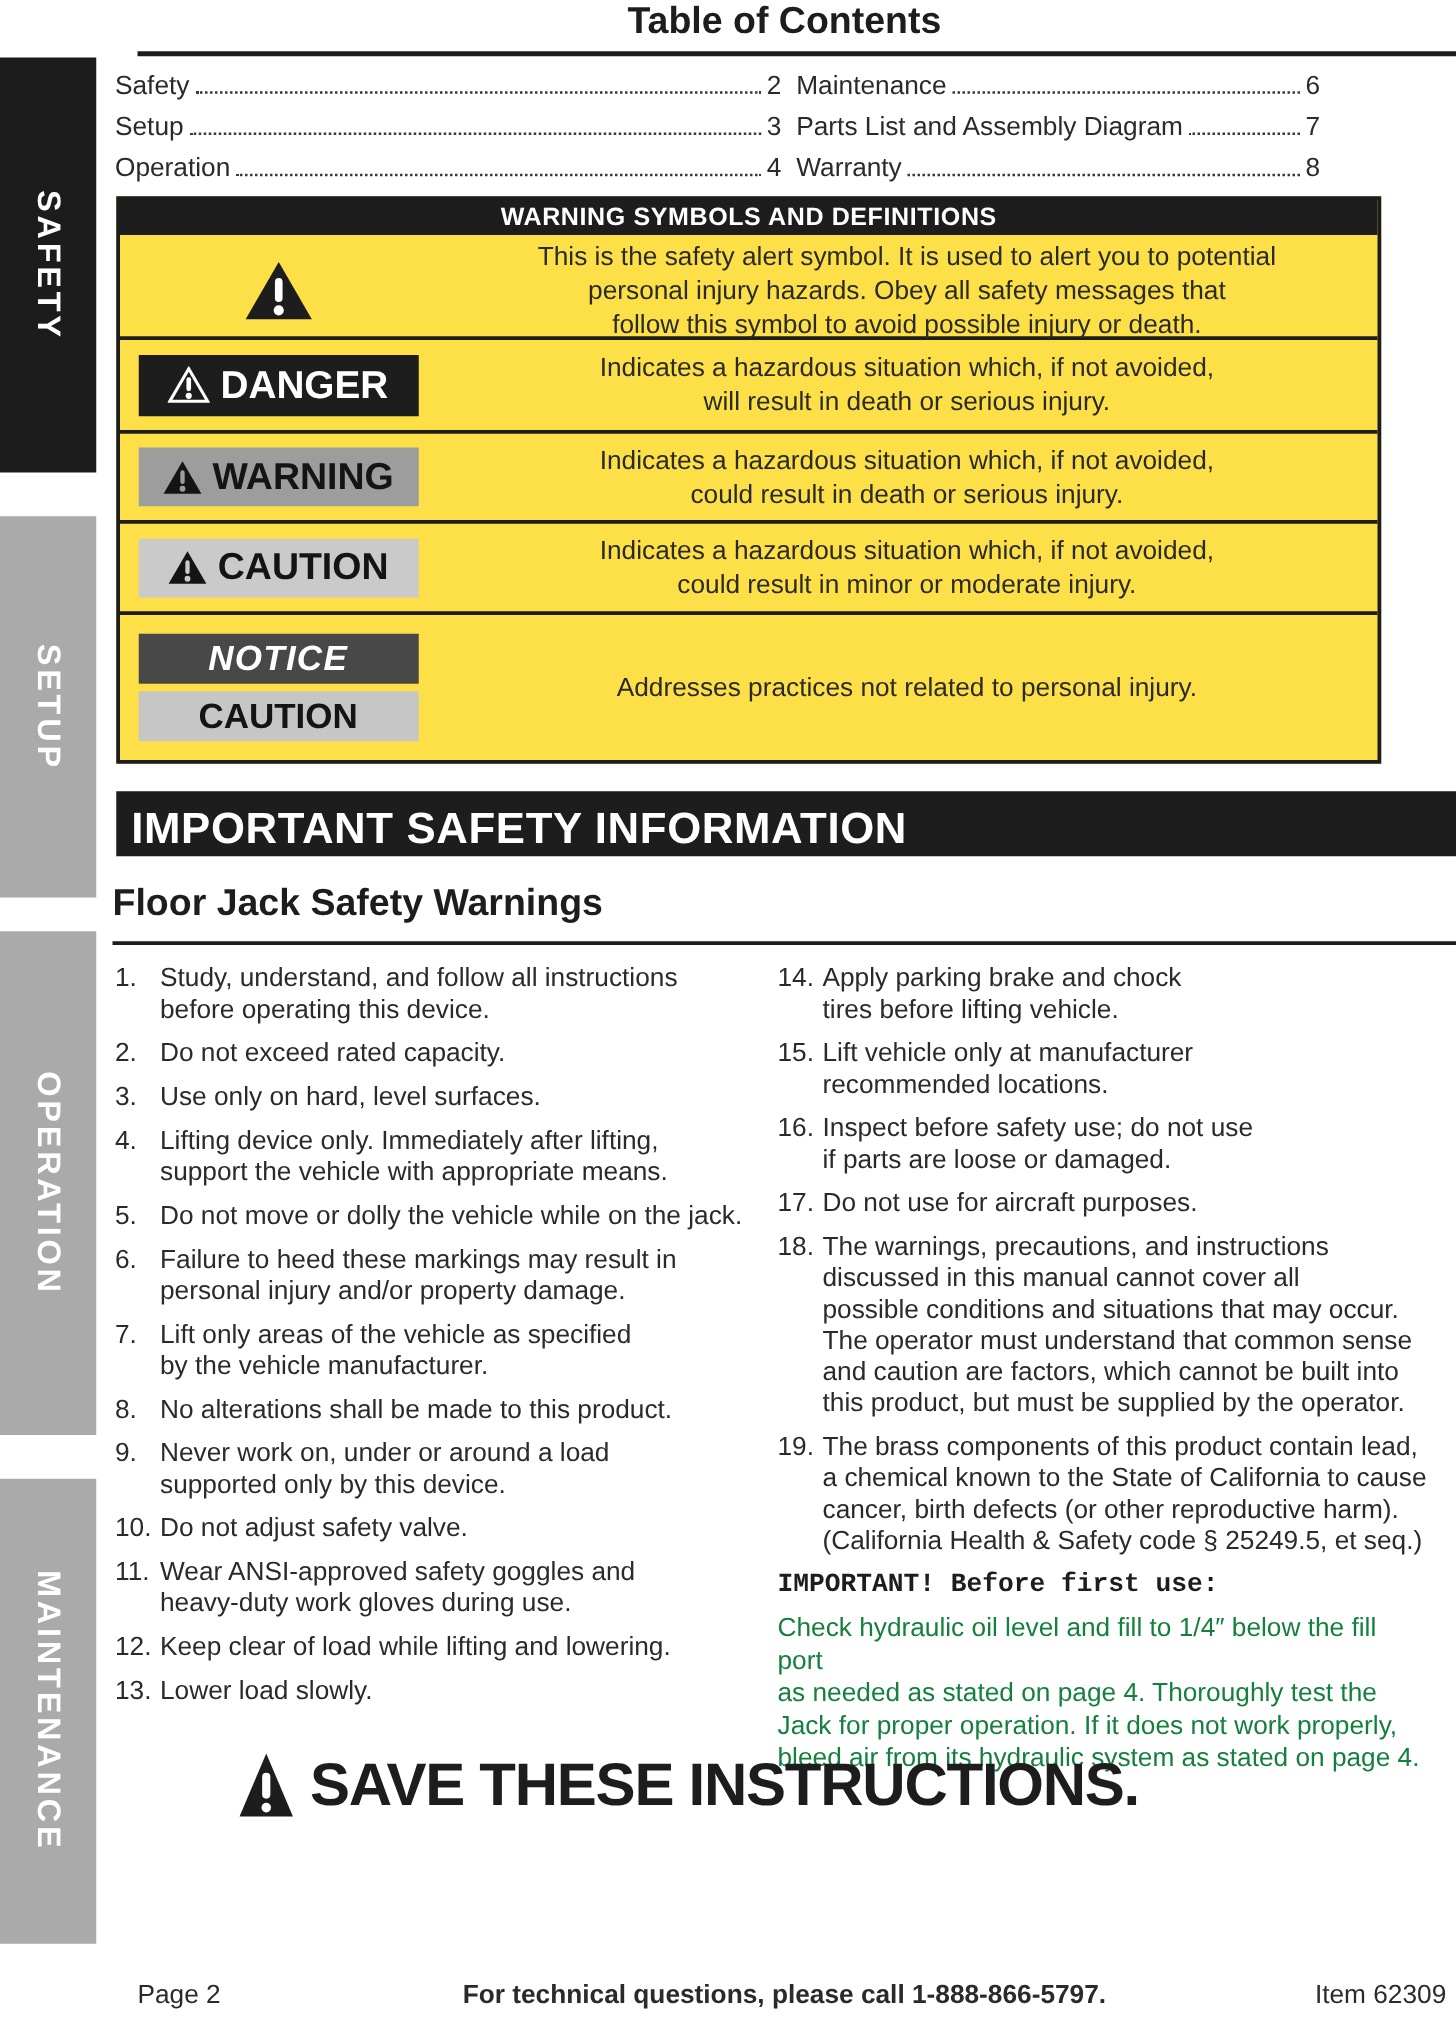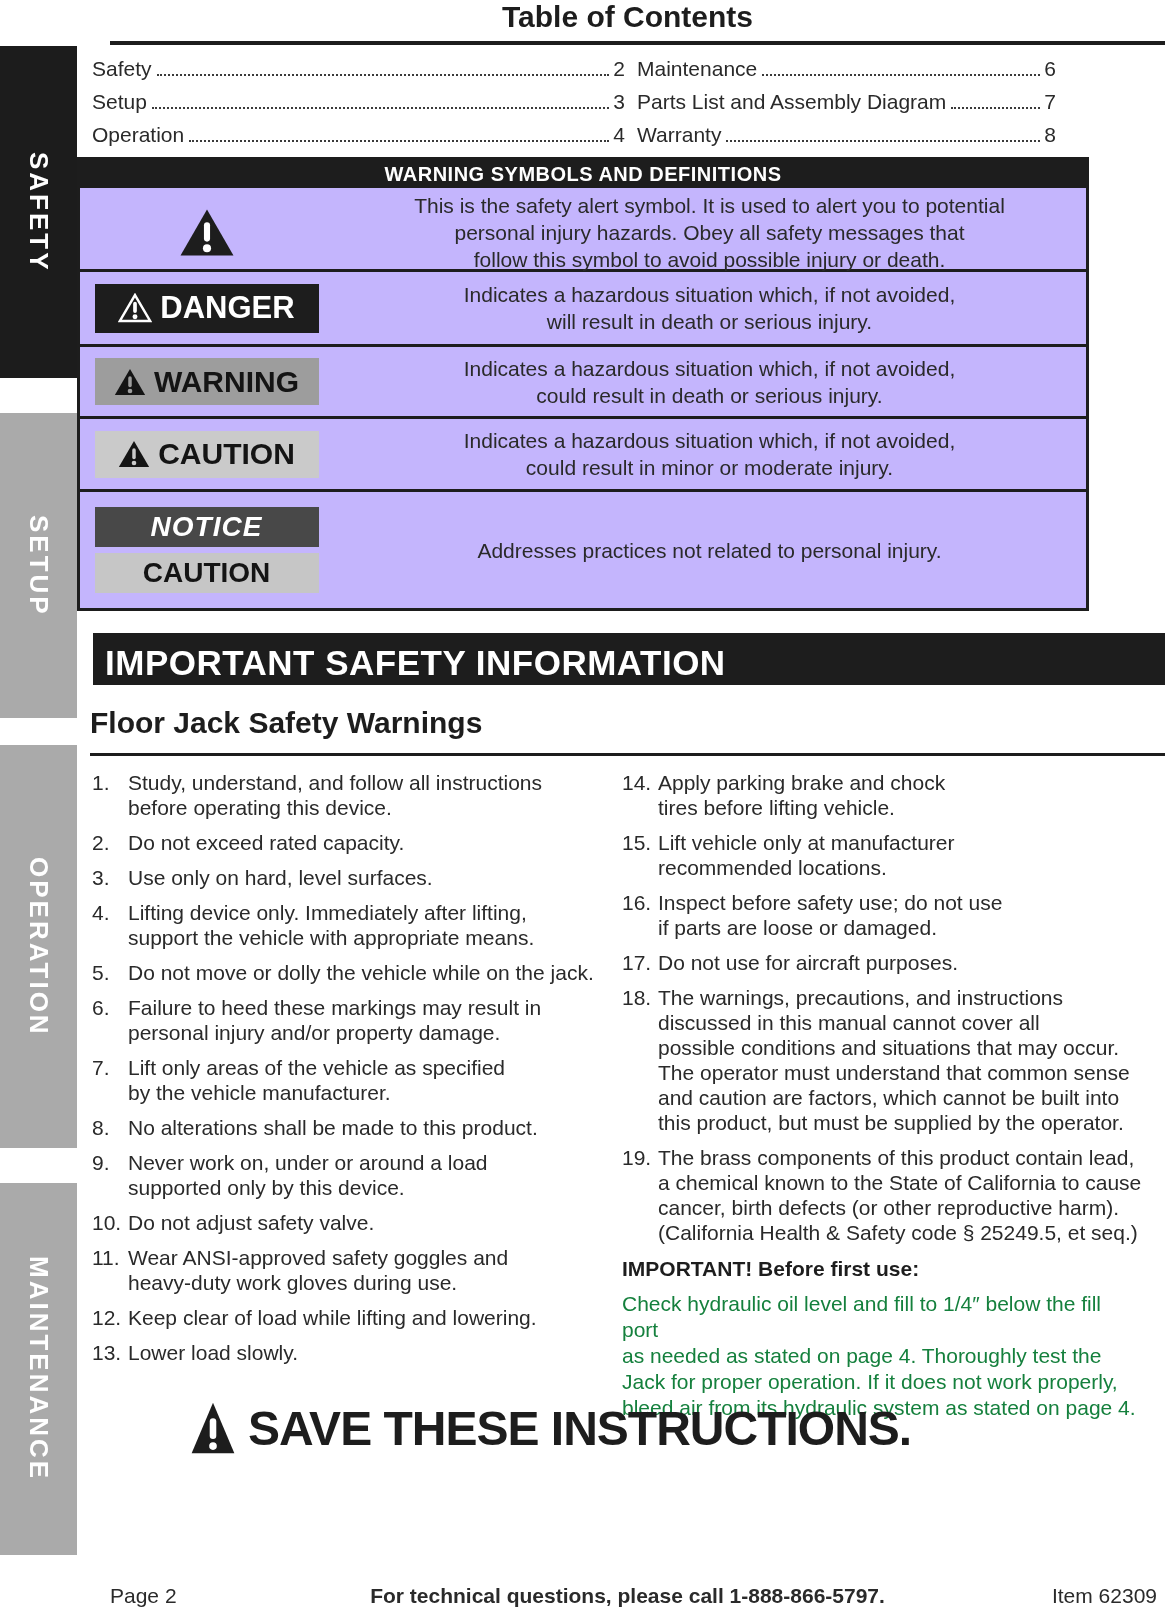--- a/index.html
+++ b/index.html
@@ -33,22 +33,22 @@
     display:flex;
   }
   .toc-col1 { width:545px; }
   .toc-col2 { width:419px; margin-left:0; }
   .toc-entry { display:flex; align-items:baseline; height:33px; font-size:21px; color:#2a2a2a; }
   .toc-entry .leader { flex:1; border-bottom:2px dotted #3a3a3a; margin:0 4px 5px 5px; }
   .toc-col1 .toc-entry { padding-right:12px; }
 
   
   .symtable {
-    position:absolute; left:77px; top:157px; width:1012px;
-    border:3px solid #1d1d1d; box-sizing:border-box; background:#c4b5fd;
+    position:absolute; left:93px; top:157px; width:1012px;
+    border:3px solid #1d1d1d; box-sizing:border-box; background:#fde047;
   }
   .symtable-header {
     background:#1d1d1d; color:#ffffff; font-weight:bold; font-size:20px;
     text-align:center; height:28px; line-height:28px; letter-spacing:0.5px;
   }
   .symrow { display:grid; grid-template-columns:253px 1fr; border-top:3px solid #1d1d1d; }
   .symcell { display:flex; flex-direction:column; align-items:center; justify-content:center; }
   .defcell {
     display:flex; align-items:center; justify-content:center; text-align:center;
     font-size:21px; line-height:27px; white-space:pre-line; color:#2a2a2a;
@@ -88,21 +88,21 @@
     font-size:30px; font-weight:bold; color:#1d1d1d;
   }
   .heading-rule { position:absolute; left:90px; right:0; top:753px; height:3px; background:#1d1d1d; }
 
   .wcol { position:absolute; top:770px; }
   .wcol-left  { left:92px;  width:512px; }
   .wcol-right { left:622px; width:520px; }
   .witem { display:flex; margin-bottom:10px; font-size:21px; line-height:25px; color:#2a2a2a; }
   .wnum  { width:36px; flex:0 0 36px; }
   .wtext { white-space:pre-line; }
-  .important-title { font-weight:bold; font-size:21px; margin:12px 0 10px 0; color:#1d1d1d; }
+  .important-title { font-weight:bold; font-size:21px; margin:12px 0 10px 0; color:#1d1d1d;font-family:Liberation Mono, monospace; }
   .important-text  { font-size:21px; line-height:26px; white-space:pre-line; color:#15803d; }
 
   
   .save-block {
     position:absolute; left:190px; top:1392px;
     display:flex; align-items:center; gap:12px;
   }
   .save-text { font-size:48px; font-weight:bold; color:#1d1d1d; letter-spacing:-1px; }
 
   

